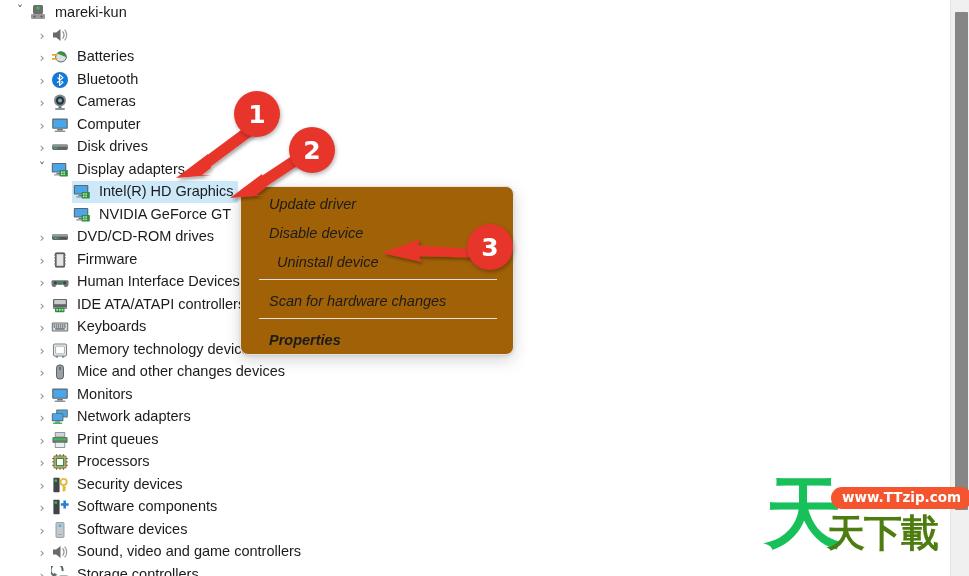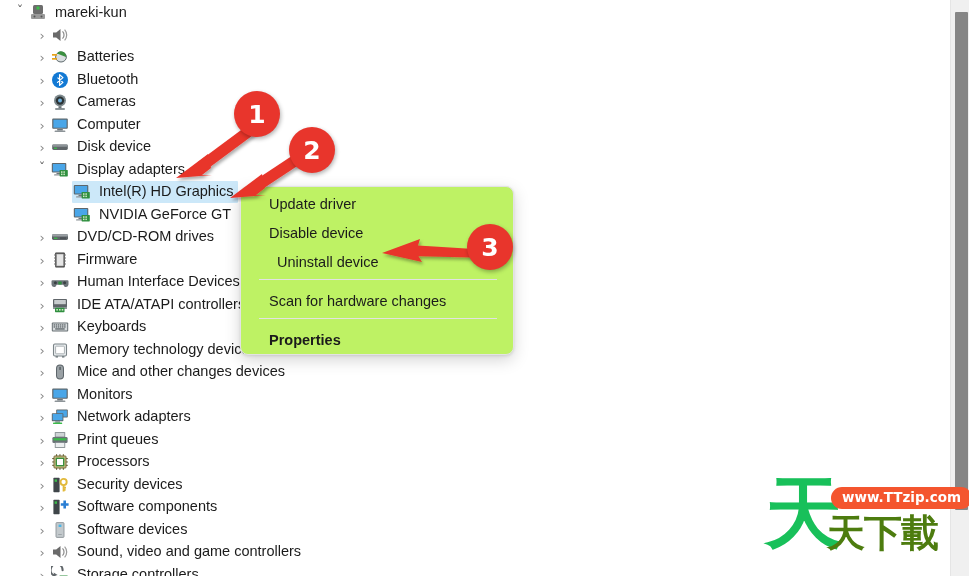--- a/index.html
+++ b/index.html
@@ -62,26 +62,27 @@
   }
 
   
   .ico svg { display:block; width:18px; height:18px; position:absolute; left:1px; top:0; }
 
   
   #ctxmenu {
     position: absolute;
     left: 240px; top: 186px;
     width: 274px; height: 169px;
-    background: #bef264;
+    background: #a16207;
     border: 1px solid #e3e3e3;
     border-radius: 8px;
     box-shadow: 0 5px 16px rgba(0,0,0,0.17), 0 1px 3px rgba(0,0,0,0.10);
     padding: 0;
     overflow: hidden;
+    font-style: italic;
   }
   .mi {
     position: absolute;
     left: 0; width: 274px;
     height: 29px;
     display: flex;
     align-items: center;
     padding-left: 28px;
     font-size: 14.5px;
     color: #1b1b1b;
@@ -248,21 +249,21 @@
       </div>
       <div class="row" style="left: 34px; top: 136px;">
         <span class="chev" style="font-size: 13px;">›</span>
         <span class="ico">
           <svg viewBox="0 0 18 18" xmlns="http://www.w3.org/2000/svg">
             <rect x="1.2" y="6.5" width="15.6" height="5.4" rx="1.4" fill="#5f6569"></rect>
             <rect x="1.2" y="6.5" width="15.6" height="2.2" rx="1.1" fill="#8e9599"></rect>
             <rect x="3" y="9.6" width="3" height="1.3" fill="#3bbb4a"></rect>
           </svg>
         </span>
-        <span class="lbl">Disk device</span>
+        <span class="lbl">Disk drives</span>
       </div>
       <div class="row" style="left: 34px; top: 159px;">
         <span class="chev open" style="font-size: 13px; position: relative; top: -3px;">ˇ</span>
         <span class="ico">
           <svg viewBox="0 0 18 18" xmlns="http://www.w3.org/2000/svg">
             <rect x="0.8" y="2" width="14.5" height="9.6" rx="1" fill="#5d666b"></rect>
             <rect x="1.9" y="3" width="12.3" height="7.5" fill="#4aa6e8"></rect>
             <rect x="5.5" y="11.8" width="5" height="1.4" fill="#6d767b"></rect>
             <rect x="3" y="13.2" width="10" height="1.4" rx="0.7" fill="#8d9498"></rect>
             <rect x="8.6" y="9" width="8.2" height="6.4" rx="0.6" fill="#2f8f3f"></rect>

